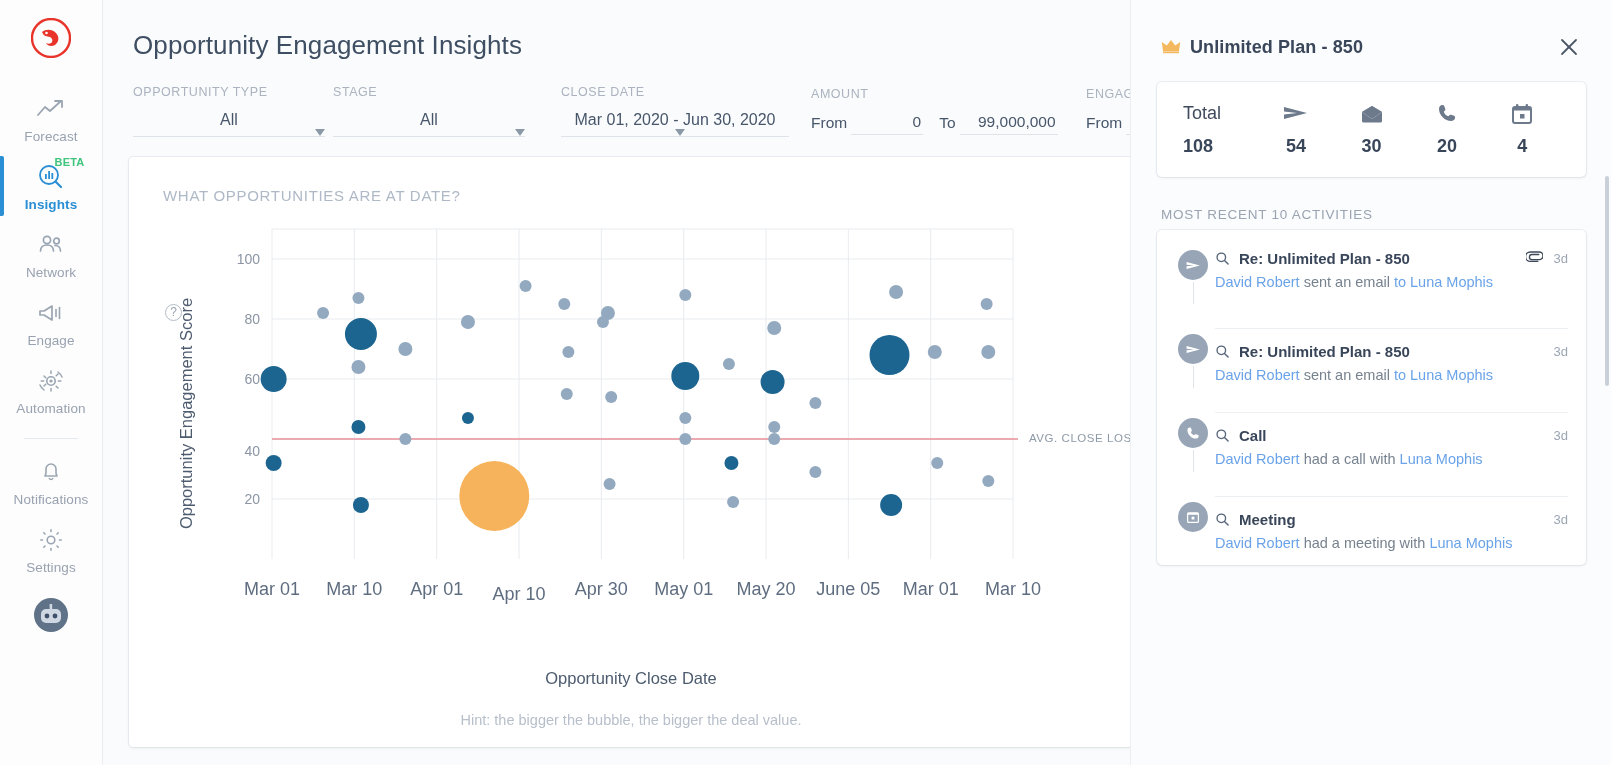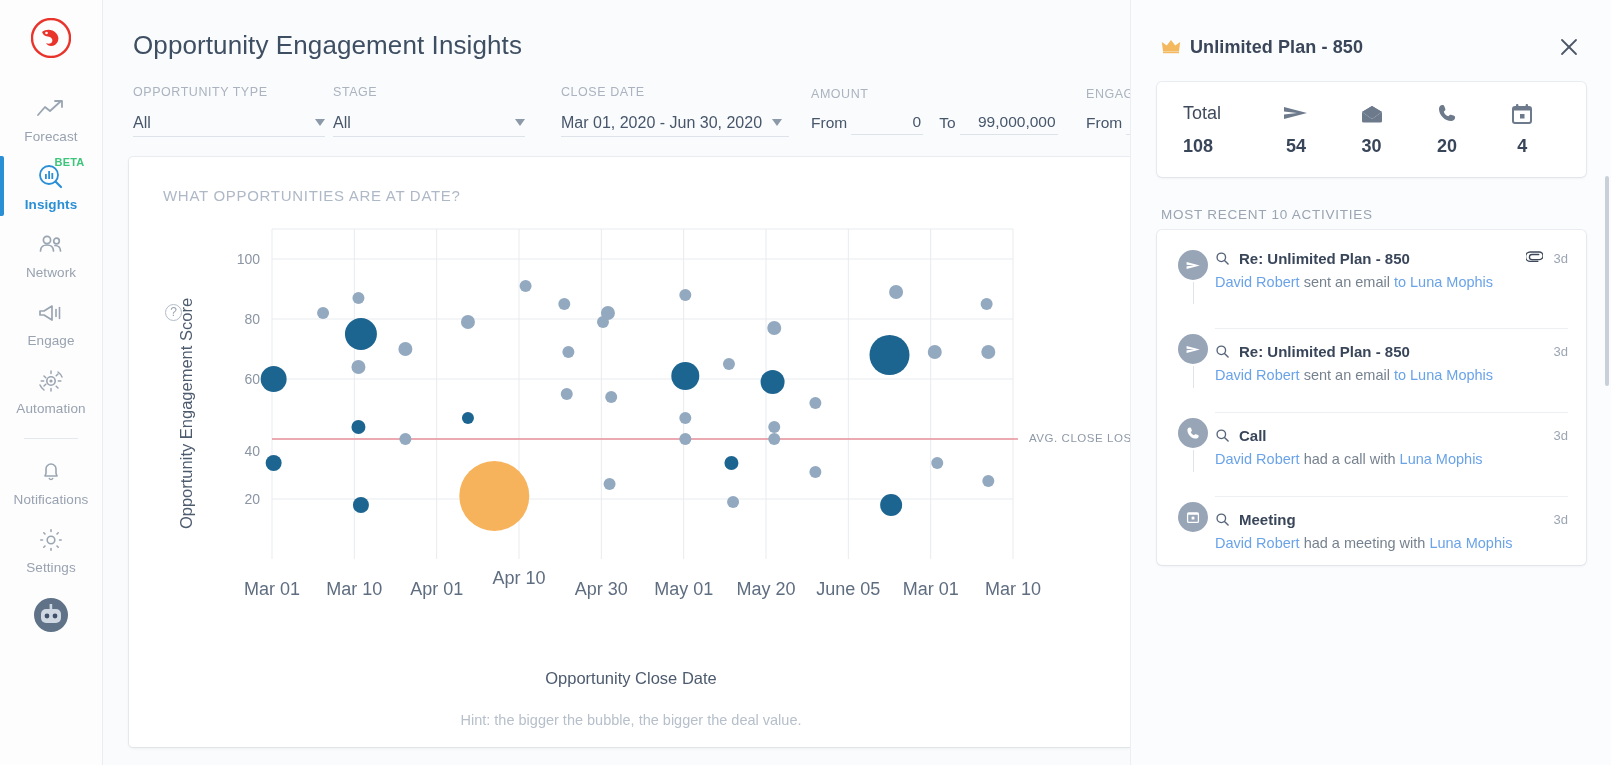--- a/index.html
+++ b/index.html
@@ -54,21 +54,21 @@
   .filters {
     display: flex; align-items: center; padding: 24px 0 0 30px; gap: 0;
   }
   .filter { display: flex; flex-direction: column; margin-right: 0; }
   .filter-label {
     font-size: 12.5px; color: #aab3bf; letter-spacing: .55px; margin-bottom: 12px;
   }
   .filter-control {
     display: flex; align-items: center;
     border-bottom: 1px solid #dde3e9;
-    height: 26px; padding-bottom: 2px;
+    height: 26px; padding-bottom: 2px; flex-direction: column;
   }
   .filter-value { font-size: 16px; color: #47566b; }
   .caret {
     width: 0; height: 0; margin-left: auto;
     border-left: 5.5px solid transparent; border-right: 5.5px solid transparent;
     border-top: 7px solid #8c99a8;
   }
   .f-optype { width: 200px; }
   .f-optype .filter-control { width: 192px; }
   .f-stage { width: 228px; }
@@ -445,21 +445,21 @@
               <circle cx="805.7833333333333" cy="148" r="7" fill="#93a9c0"></circle>
               <circle cx="808.2533333333333" cy="259" r="6" fill="#93a9c0"></circle>
               <circle cx="857.6533333333333" cy="100" r="6" fill="#93a9c0"></circle>
               <circle cx="859.3" cy="148" r="7" fill="#93a9c0"></circle>
               <circle cx="859.3" cy="277" r="6" fill="#93a9c0"></circle>
             </svg>
           <div id="ticksLayer">
               <div class="tick-x" style="left: 143px; top: 375px;">Mar 01</div>
               <div class="tick-x" style="left: 225.333px; top: 375px;">Mar 10</div>
               <div class="tick-x" style="left: 307.667px; top: 375px;">Apr 01</div>
-              <div class="tick-x" style="left: 390px; top: 364px;">Apr 10</div>
+              <div class="tick-x" style="left: 390px; top: 380px;">Apr 10</div>
               <div class="tick-x" style="left: 472.333px; top: 375px;">Apr 30</div>
               <div class="tick-x" style="left: 554.667px; top: 375px;">May 01</div>
               <div class="tick-x" style="left: 637px; top: 375px;">May 20</div>
               <div class="tick-x" style="left: 719.333px; top: 375px;">June 05</div>
               <div class="tick-x" style="left: 801.667px; top: 375px;">Mar 01</div>
               <div class="tick-x" style="left: 884px; top: 375px;">Mar 10</div>
               <div class="tick-y" style="left: 97px; top: 295px;">20</div>
               <div class="tick-y" style="left: 97px; top: 247px;">40</div>
               <div class="tick-y" style="left: 97px; top: 175px;">60</div>
               <div class="tick-y" style="left: 97px; top: 115px;">80</div>

